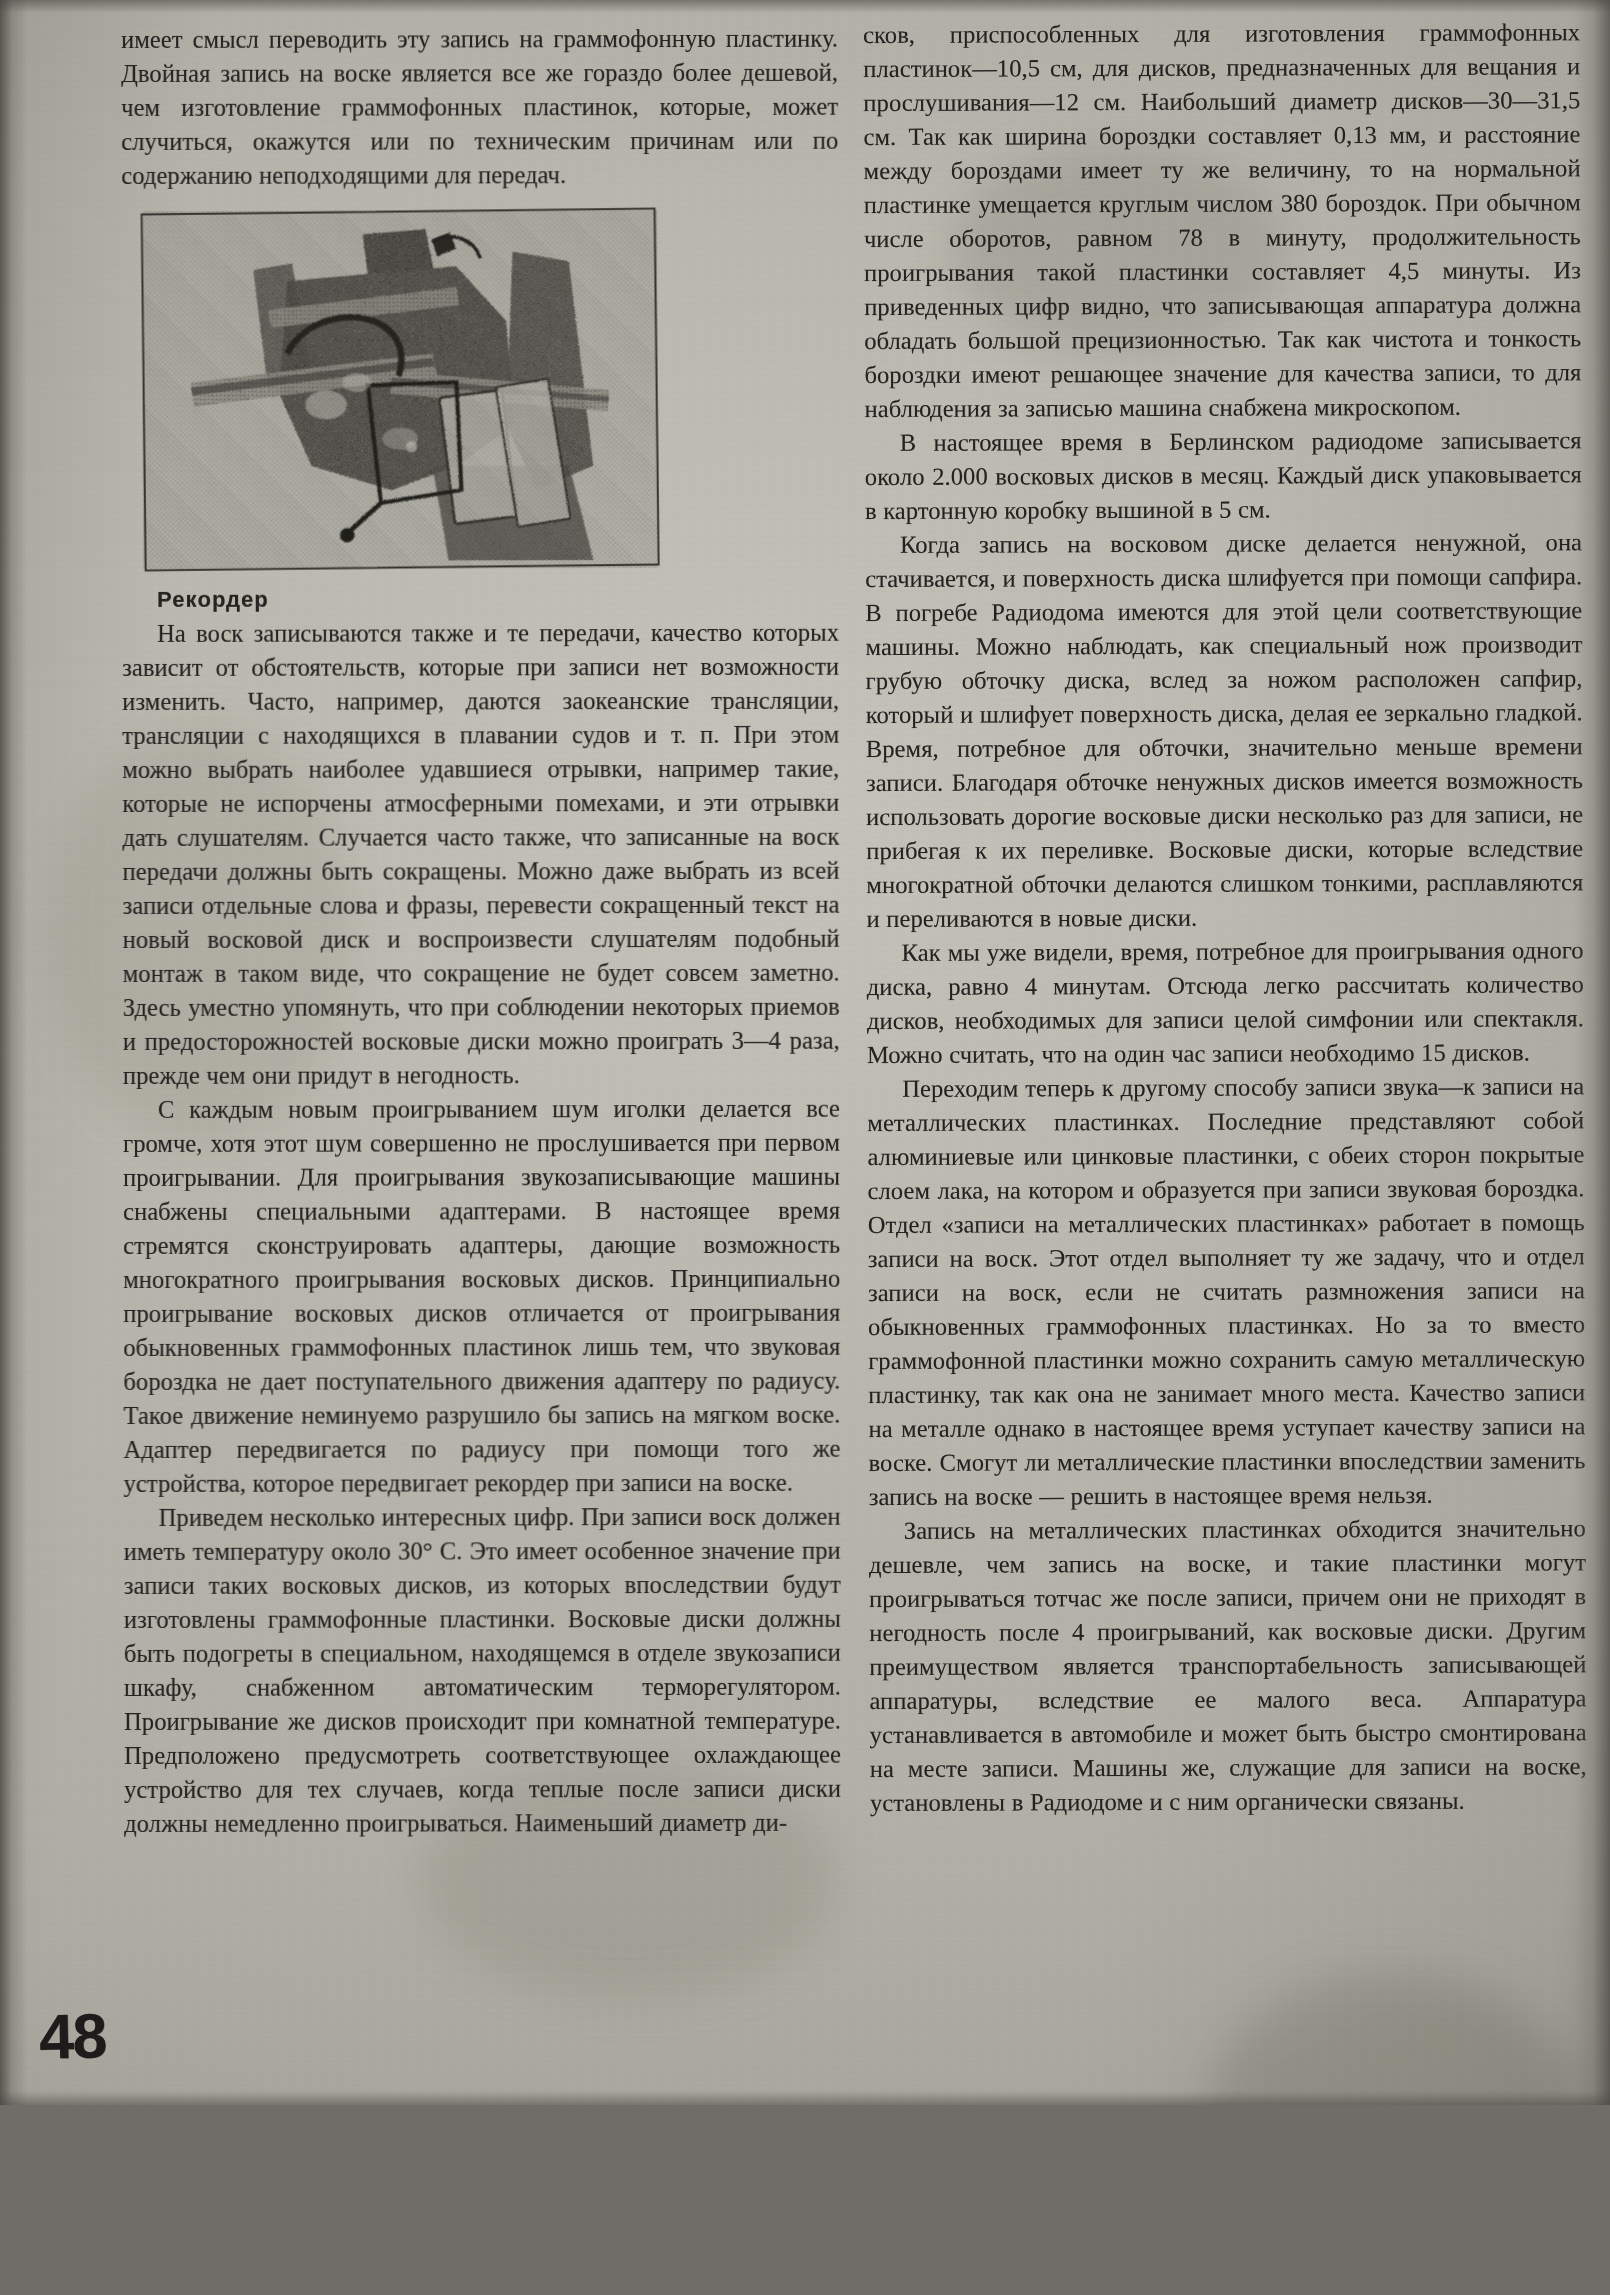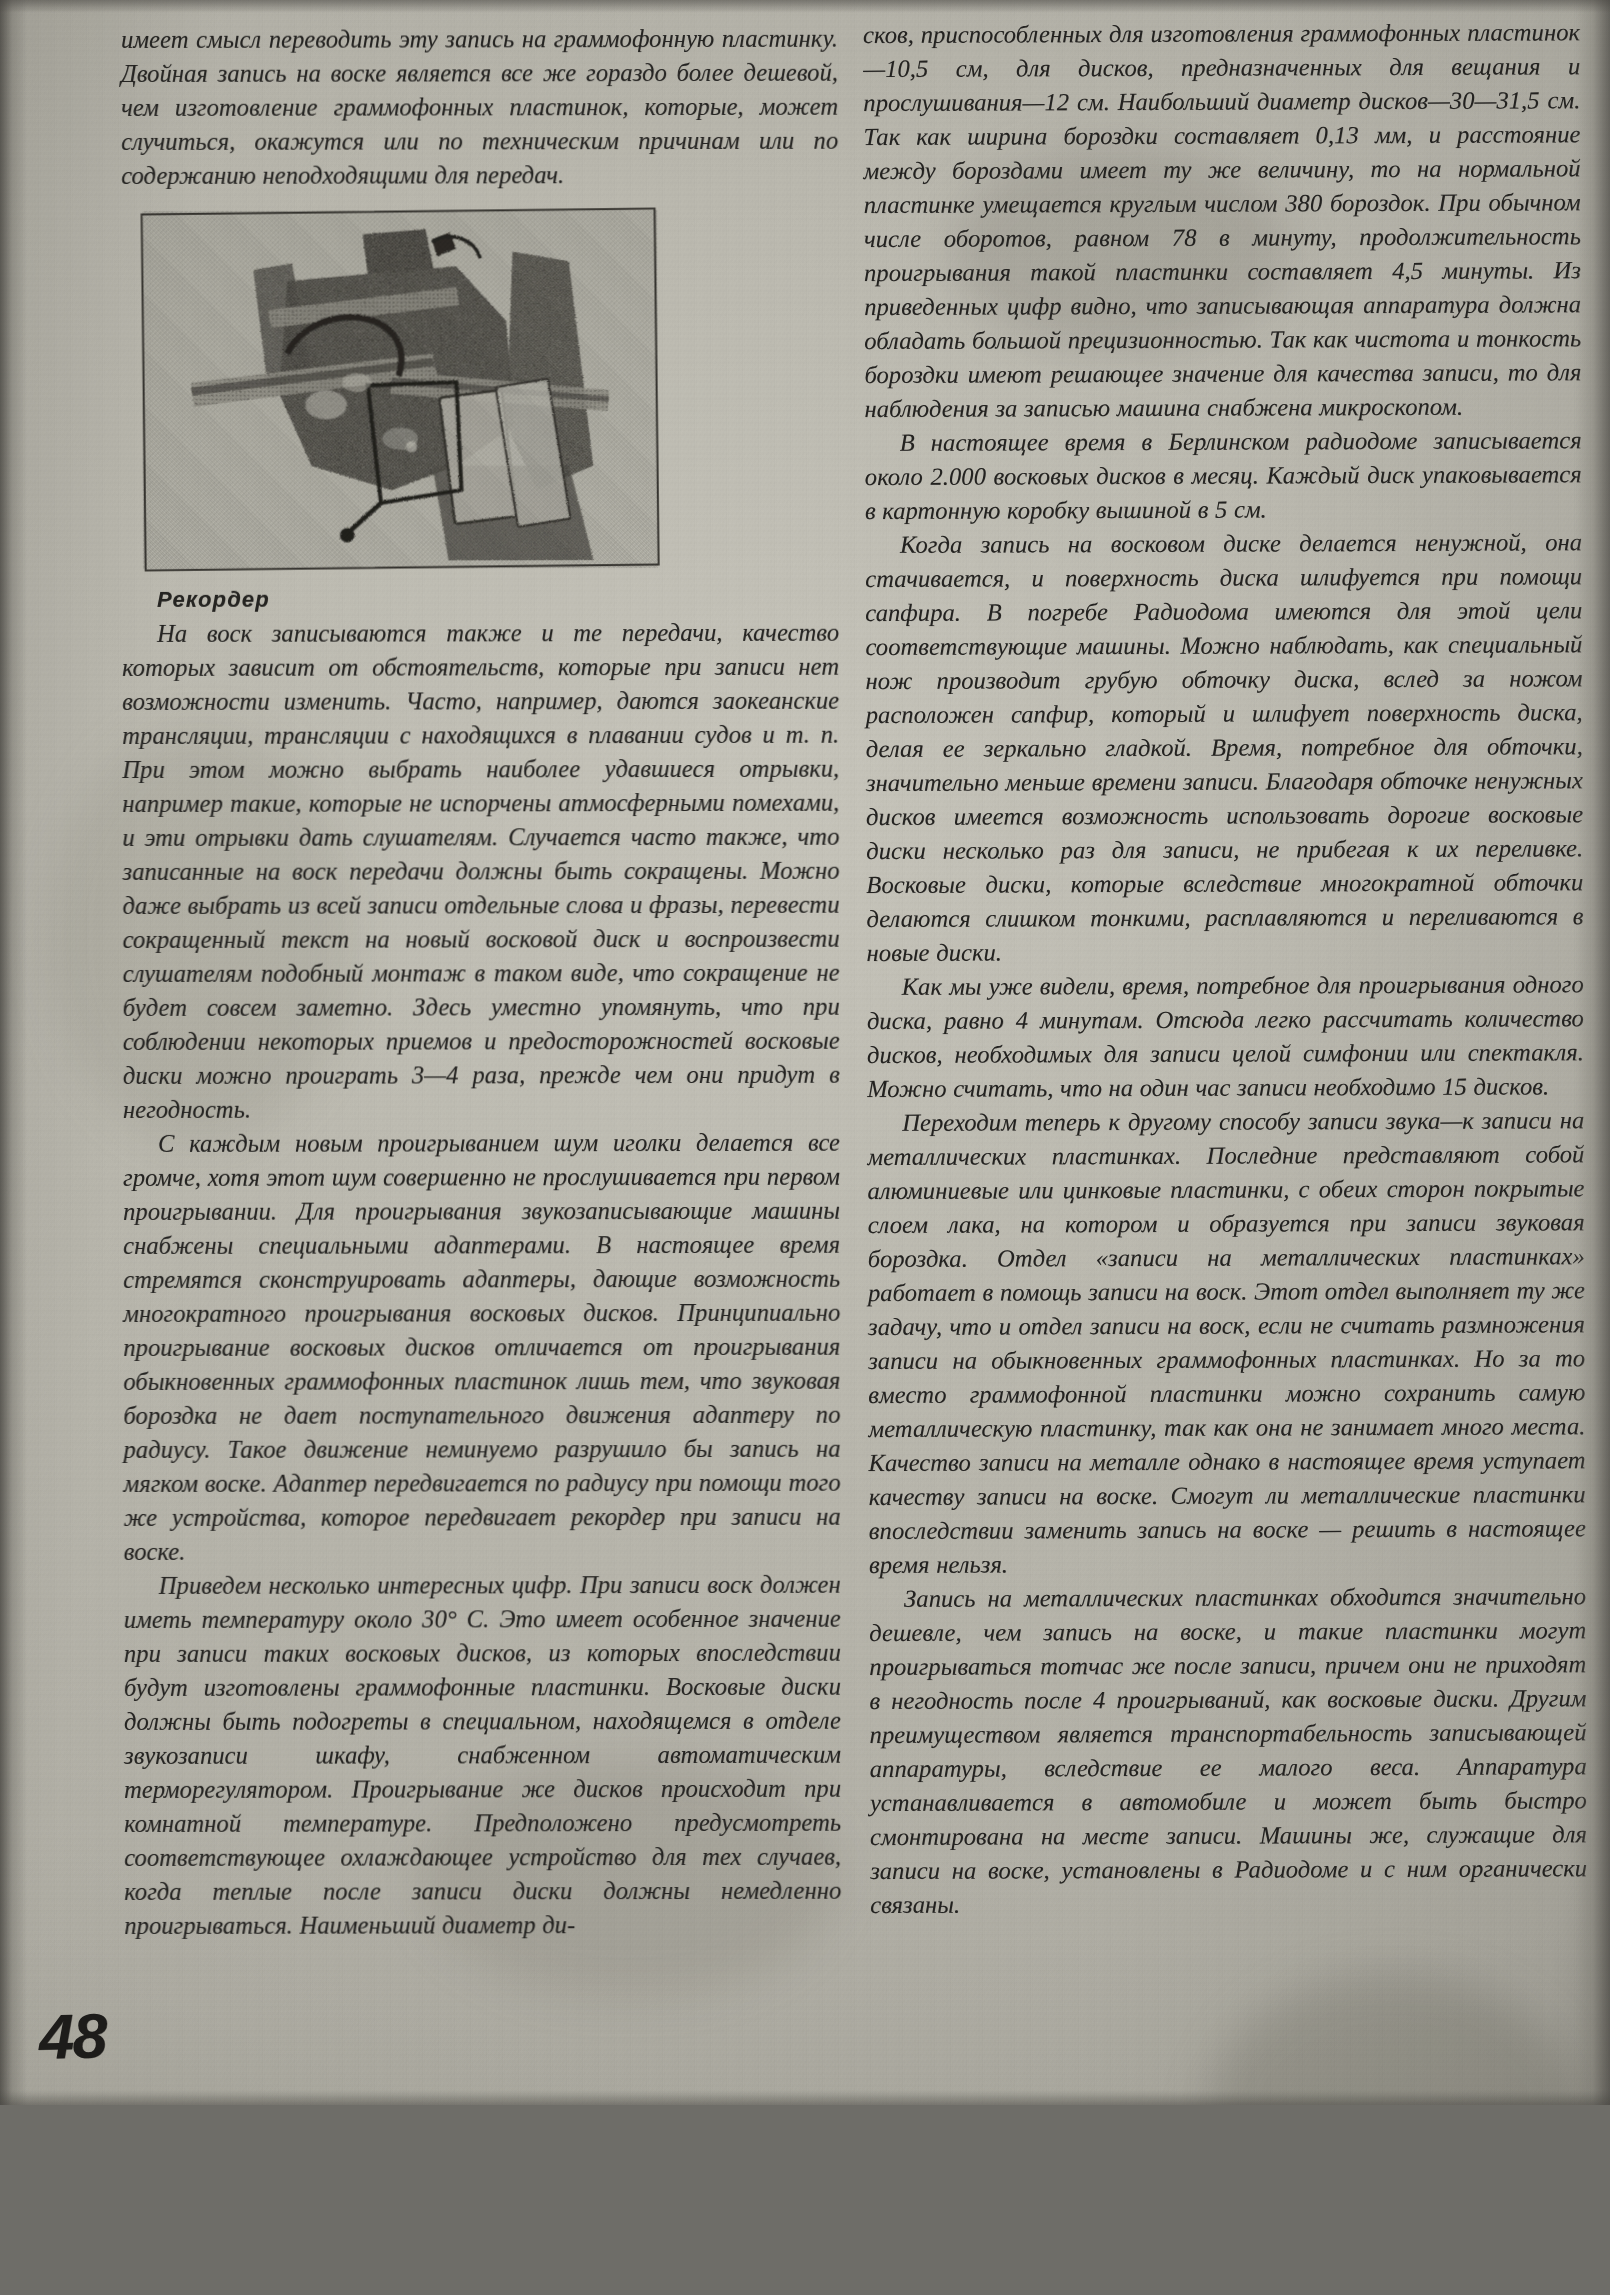--- a/index.html
+++ b/index.html
@@ -16,21 +16,20 @@
     height: 2105px;
     overflow: hidden;
     background-color: #b4b2a8;
     background-image:
       
       radial-gradient(ellipse 120% 80% at 48% 38%, rgba(215,213,203,0.55) 0%, rgba(195,193,183,0.25) 42%, rgba(150,148,139,0.18) 78%, rgba(120,118,110,0.30) 100%),
       linear-gradient(95deg, rgba(125,123,115,0.35) 0%, rgba(205,203,193,0.10) 12%, rgba(210,208,198,0.05) 70%, rgba(140,138,130,0.28) 96%, rgba(110,108,101,0.42) 100%),
       linear-gradient(180deg, rgba(168,166,157,0.30) 0%, rgba(205,203,194,0.05) 9%, rgba(205,203,194,0.04) 88%, rgba(160,158,149,0.30) 100%);
     font-family: "Liberation Serif", "DejaVu Serif", serif;
     color: #2b2a28;
-    font-style: italic;
     -webkit-font-smoothing: none;
   }
 
   
   .grain {
     position: absolute;
     inset: 0;
     pointer-events: none;
     opacity: .40;
     mix-blend-mode: multiply;

